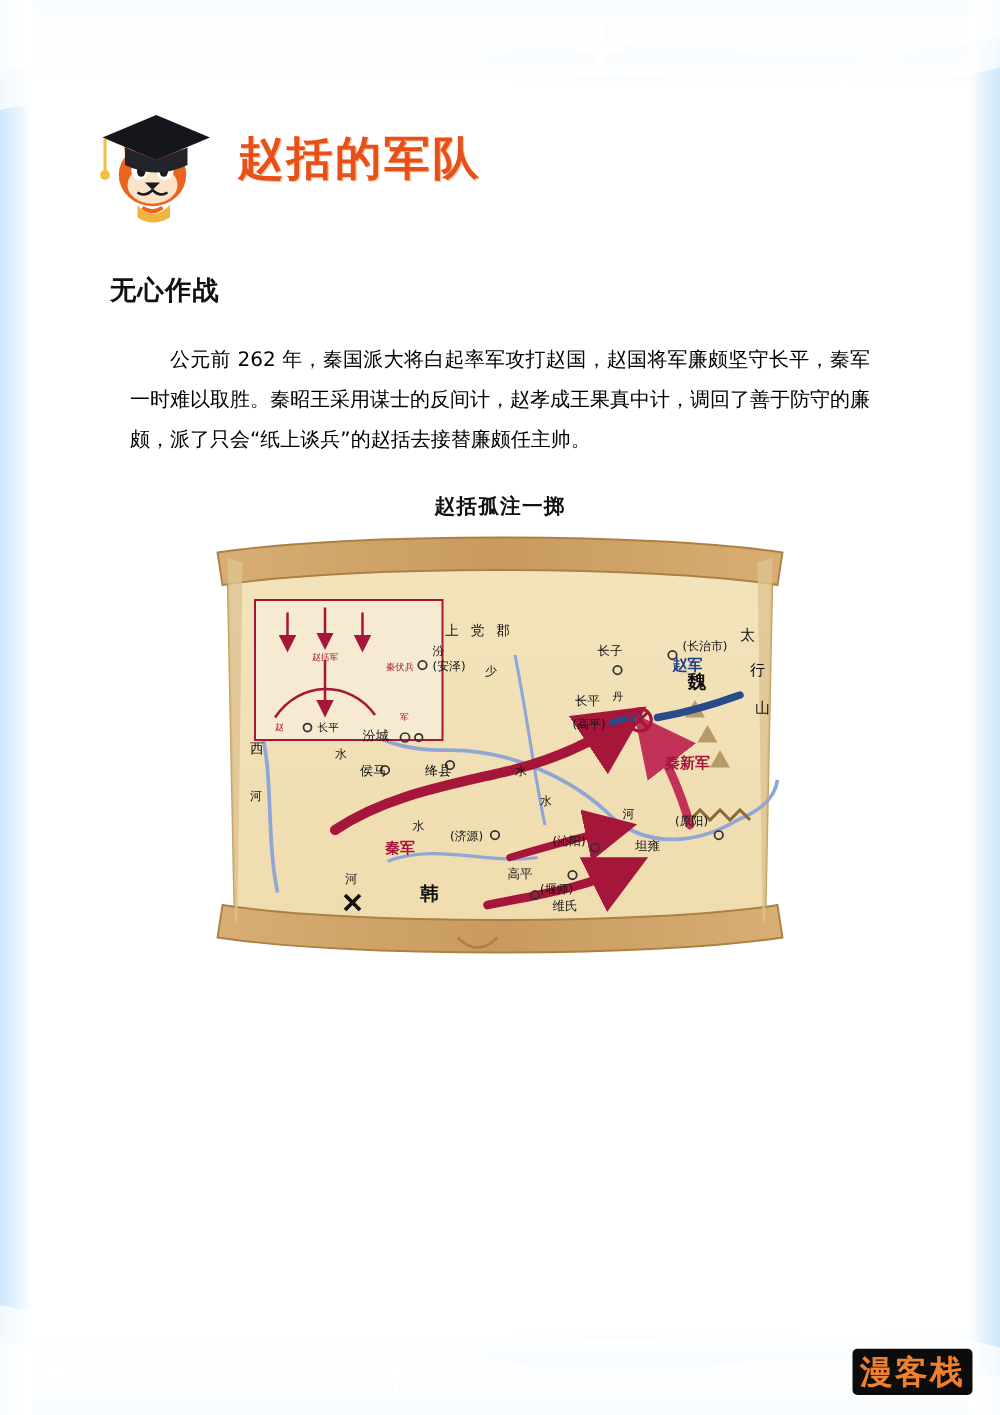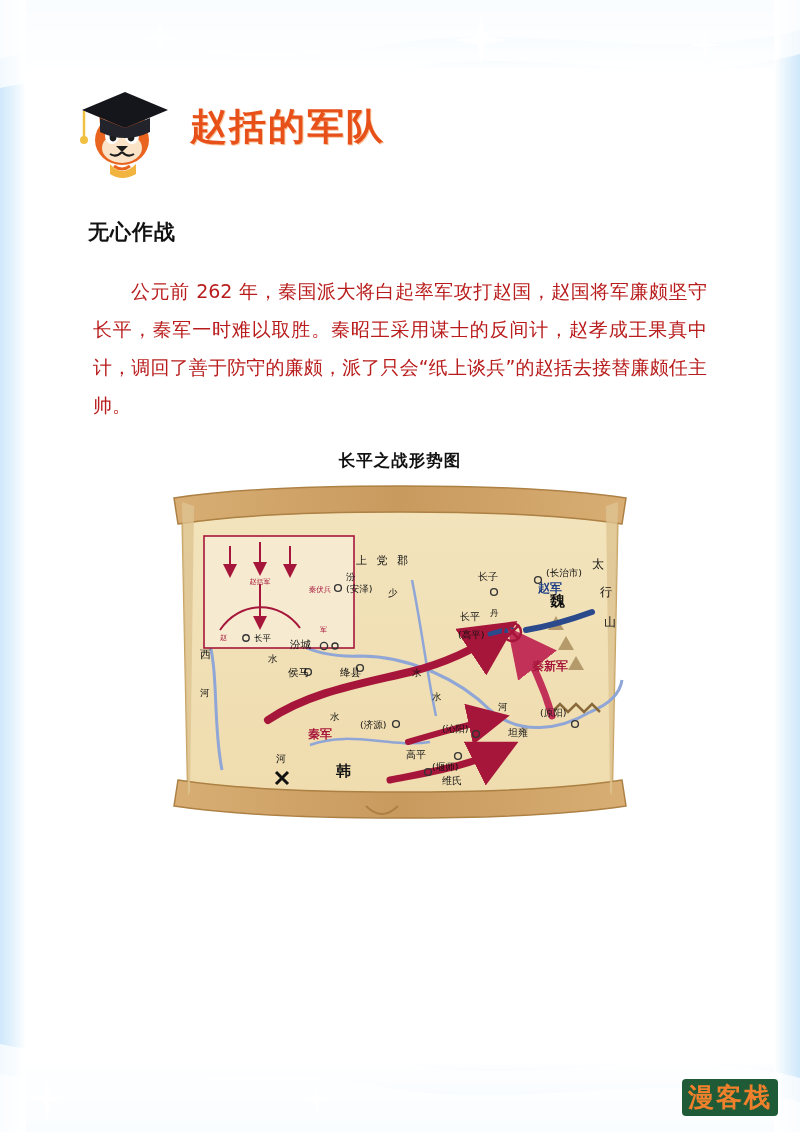--- a/index.html
+++ b/index.html
@@ -53,44 +53,44 @@
   .article{
     position:absolute;left:88px;top:218px;width:624px;
   }
   .article h2{
     margin:0 0 26px 0;
     font-family:"DejaVu Sans","Liberation Sans",sans-serif;
     font-size:21px;font-weight:bold;color:#111;letter-spacing:1px;
   }
   .para{
     font-family:"DejaVu Sans","Liberation Sans",sans-serif;
-    font-size:19px;line-height:2.0;color:#b91c1c;
+    font-size:16px;line-height:2.0;color:#000000;
     text-align:justify;text-indent:2em;
-    margin:5px;
+    margin:16px;
   }
   .map-caption{
     text-align:center;
     font-family:"DejaVu Sans","Liberation Sans",sans-serif;
     font-size:16.5px;font-weight:bold;color:#111;
     margin:26px 0 8px 0;letter-spacing:1px;
   }
   .map-wrap{
     width:480px;margin:0 auto 26px auto;position:relative;
   }
   .map-svg{display:block;width:480px;height:350px;}
   .para.second{margin-top:30px;}
 
   .watermark{
     position:absolute;right:22px;bottom:16px;
     font-family:"DejaVu Sans","Liberation Sans",sans-serif;
     font-size:26px;font-weight:bold;color:#f07a20;
     letter-spacing:2px;opacity:.95;
   }
   .watermark .wm-box{
-    display:inline-block;background:#14532d;border-radius:4px;padding:1px 6px;
+    display:inline-block;background:#000000;border-radius:4px;padding:1px 6px;
   }
 </style>
 </head>
 <body>
 
 <div class="page">
 
   <div class="edge top"></div>
   <div class="edge bottom"></div>
   <div class="side left"></div>
@@ -158,21 +158,21 @@
         <circle cx="14" cy="62" r="4" fill="#f0c040"></circle>
       </svg>
     </div>
     <div class="site-title">赵括的军队</div>
   </div>
 
   <div class="article">
     <h2>无心作战</h2>
     <p class="para">公元前 262 年，秦国派大将白起率军攻打赵国，赵国将军廉颇坚守长平，秦军一时难以取胜。秦昭王采用谋士的反间计，赵孝成王果真中计，调回了善于防守的廉颇，派了只会“纸上谈兵”的赵括去接替廉颇任主帅。</p>
 
-    <div class="map-caption">长平之战形势图</div>
+    <div class="map-caption">赵括孤注一掷</div>
 
     <div class="map-wrap">
       <svg class="map-svg" viewBox="0 0 480 350">
         <defs>
           <linearGradient id="parch" x1="0" y1="0" x2="0" y2="1">
             <stop offset="0%" stop-color="#f3e4bd"></stop>
             <stop offset="100%" stop-color="#efdcae"></stop>
           </linearGradient>
           <linearGradient id="scroll" x1="0" y1="0" x2="1" y2="0">
             <stop offset="0%" stop-color="#d8ae74"></stop>

